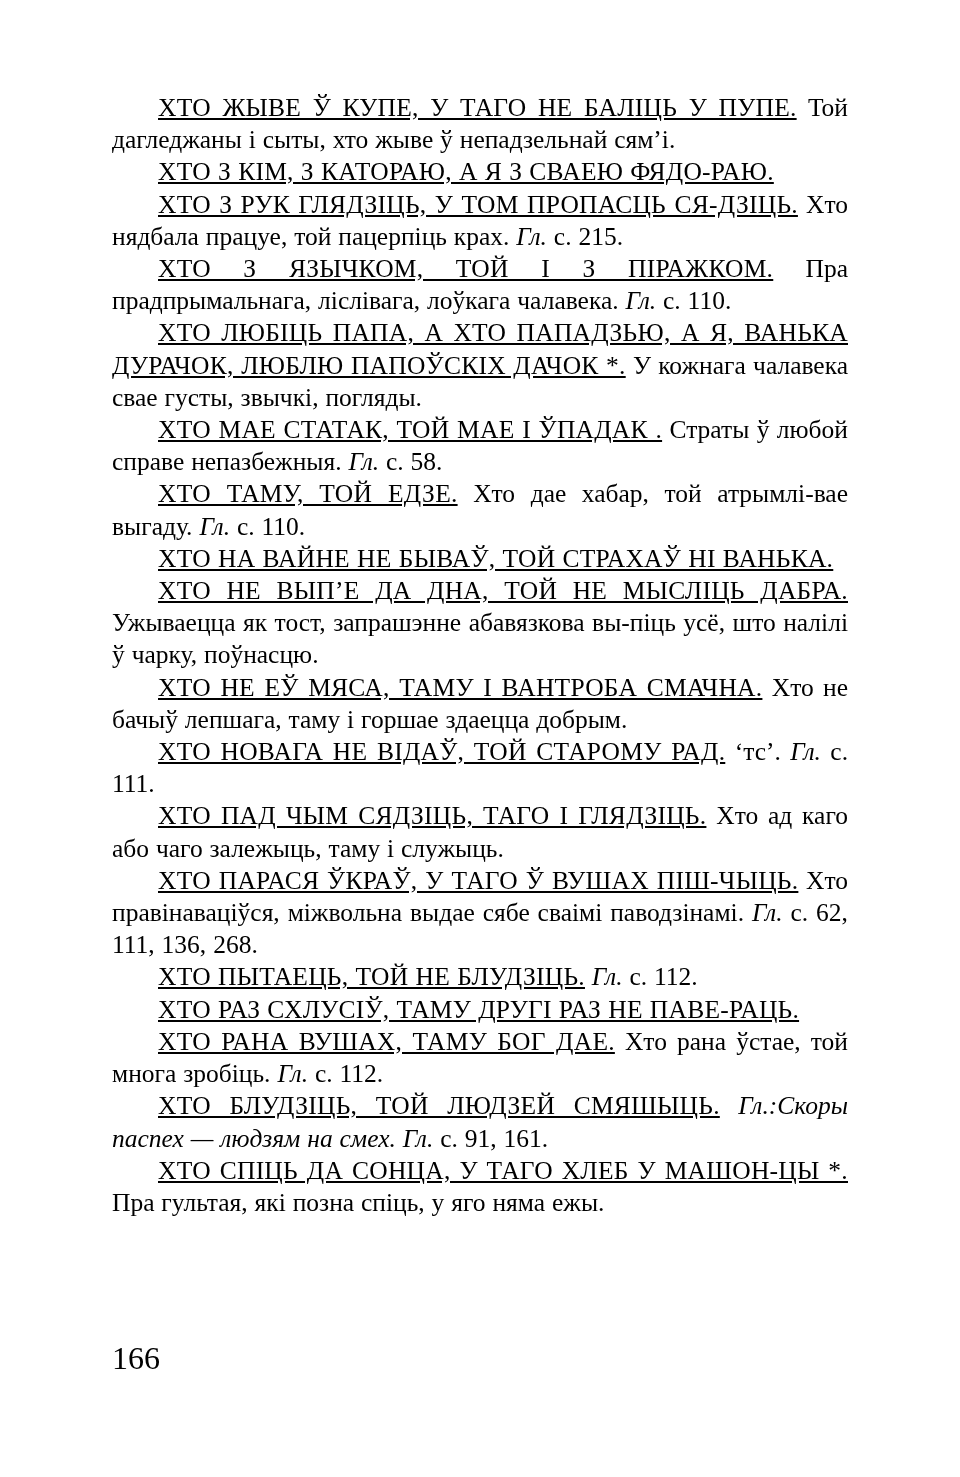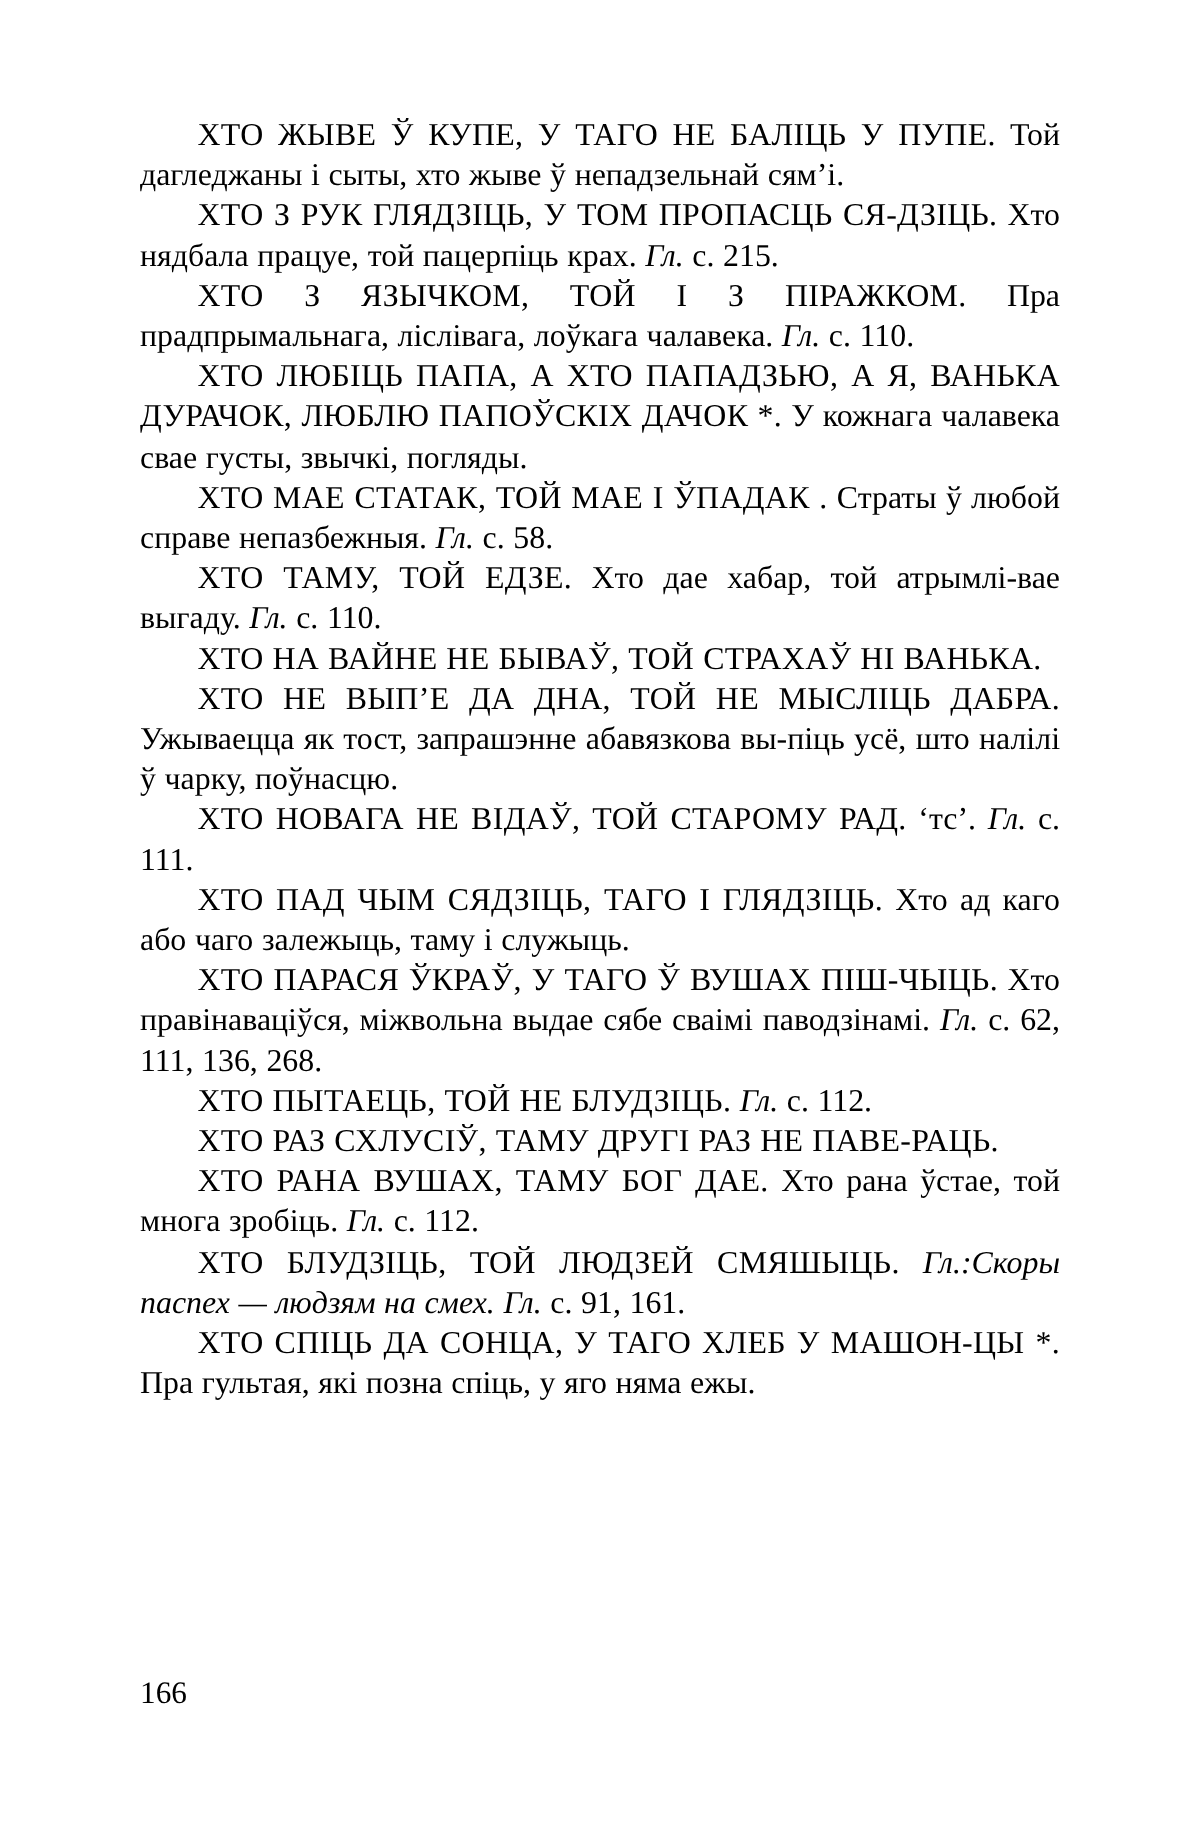--- a/index.html
+++ b/index.html
@@ -38,52 +38,56 @@
     text-align-last: left;
     text-indent: 46px;
     hyphens: manual;
     word-spacing: 0.02em;
   }
 
   
   .headword {
     text-transform: none;
     letter-spacing: 0.01em;
+    text-decoration: underline;
   }
 
   
   .ref {
     font-style: italic;
   }
 
   .gloss-italic {
     font-style: italic;
   }
 
   .folio {
     position: absolute;
     left: 112px;
     top: 1342px;
     font-family: "Liberation Serif", "DejaVu Serif", serif;
-    font-size: 25px;
+    font-size: 32px;
     line-height: 1;
     color: #000000;
   }
 </style>
 </head>
 <body>
 
 <div class="page">
 
   <div class="text-column">
 
     <p class="entry">
       <span class="headword">ХТО ЖЫВЕ Ў КУПЕ, У ТАГО НЕ БАЛІЦЬ У ПУПЕ.</span><span> Той дагледжаны і сыты, хто жыве ў непадзельнай сям’і.</span>
     </p>
 
+    <p class="entry">
+      <span class="headword">ХТО З КІМ, З КАТОРАЮ, А Я З СВАЕЮ ФЯДО-РАЮ.</span><span></span>
+    </p>
 
     <p class="entry">
       <span class="headword">ХТО З РУК ГЛЯДЗІЦЬ, У ТОМ ПРОПАСЦЬ СЯ-ДЗІЦЬ.</span><span> Хто нядбала працуе, той пацерпіць крах. </span><span class="ref">Гл.</span><span> с. 215.</span>
     </p>
 
     <p class="entry">
       <span class="headword">ХТО З ЯЗЫЧКОМ, ТОЙ І З ПІРАЖКОМ.</span><span> Пра прадпрымальнага, ліслівага, лоўкага чалавека. </span><span class="ref">Гл.</span><span> с. 110.</span>
     </p>
 
 
@@ -100,20 +104,23 @@
     </p>
 
     <p class="entry">
       <span class="headword">ХТО НА ВАЙНЕ НЕ БЫВАЎ, ТОЙ СТРАХАЎ НІ ВАНЬКА.</span><span></span>
     </p>
 
     <p class="entry">
       <span class="headword">ХТО НЕ ВЫП’Е ДА ДНА, ТОЙ НЕ МЫСЛІЦЬ ДАБРА.</span><span> Ужываецца як тост, запрашэнне абавязкова вы-піць усё, што налілі ў чарку, поўнасцю.</span>
     </p>
 
+    <p class="entry">
+      <span class="headword">ХТО НЕ ЕЎ МЯСА, ТАМУ І ВАНТРОБА СМАЧНА.</span><span> Хто не бачыў лепшага, таму і горшае здаецца добрым.</span>
+    </p>
 
     <p class="entry">
       <span class="headword">ХТО НОВАГА НЕ ВІДАЎ, ТОЙ СТАРОМУ РАД.</span><span> ‘тс’. </span><span class="ref">Гл.</span><span> с. 111.</span>
     </p>
 
     <p class="entry">
       <span class="headword">ХТО ПАД ЧЫМ СЯДЗІЦЬ, ТАГО І ГЛЯДЗІЦЬ.</span><span> Хто ад каго або чаго залежыць, таму і служыць.</span>
     </p>
 
     <p class="entry">

